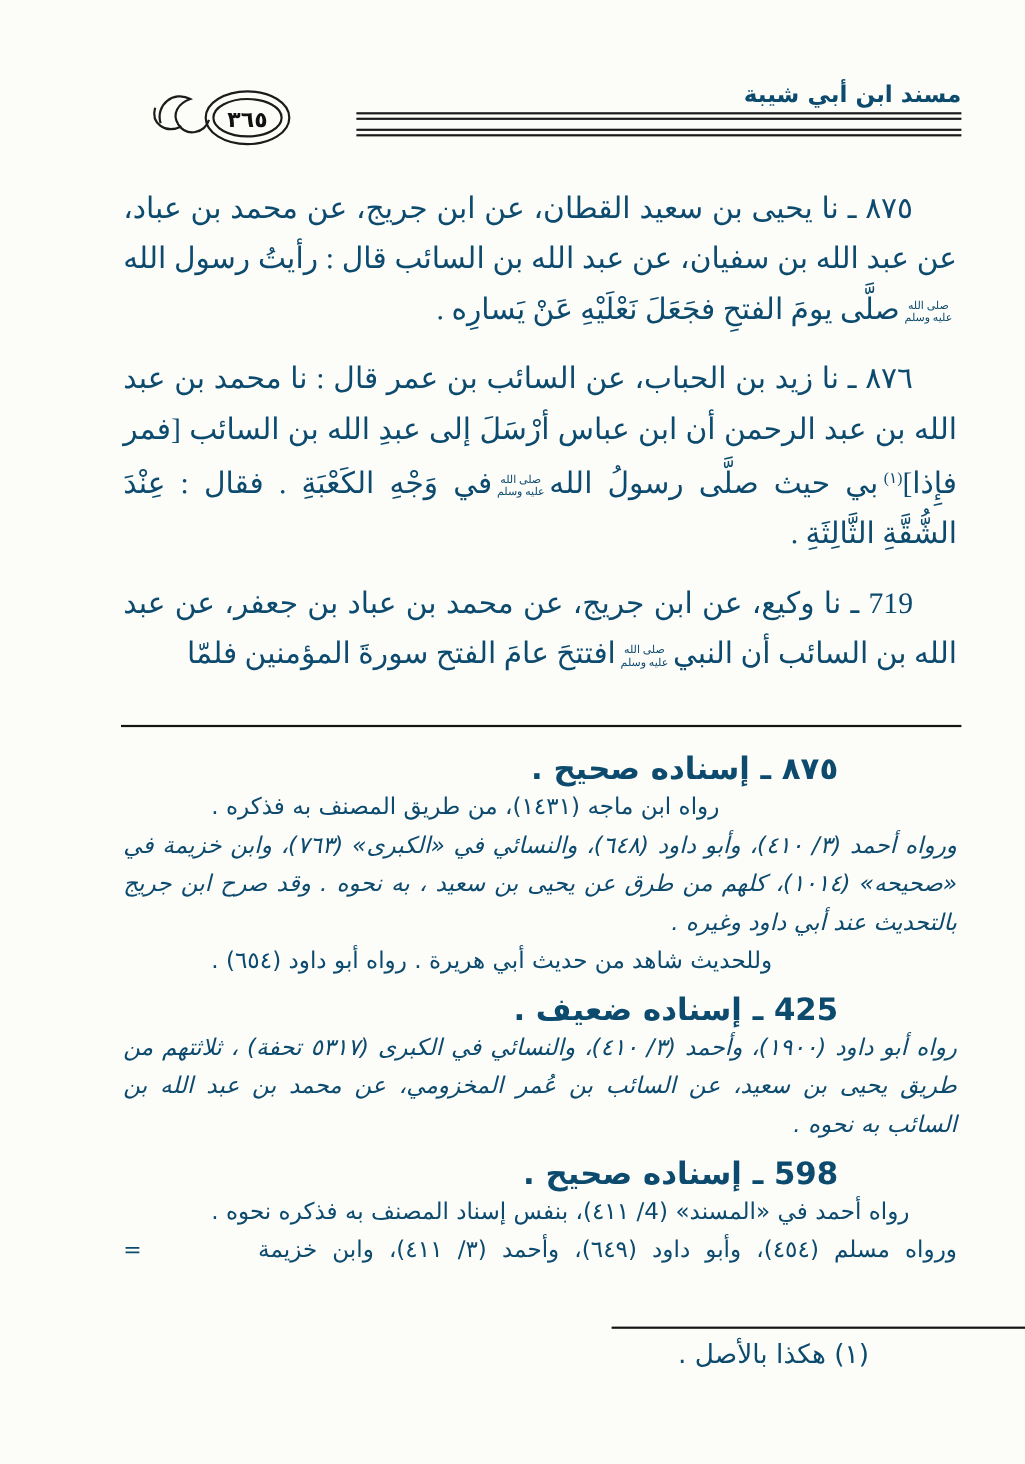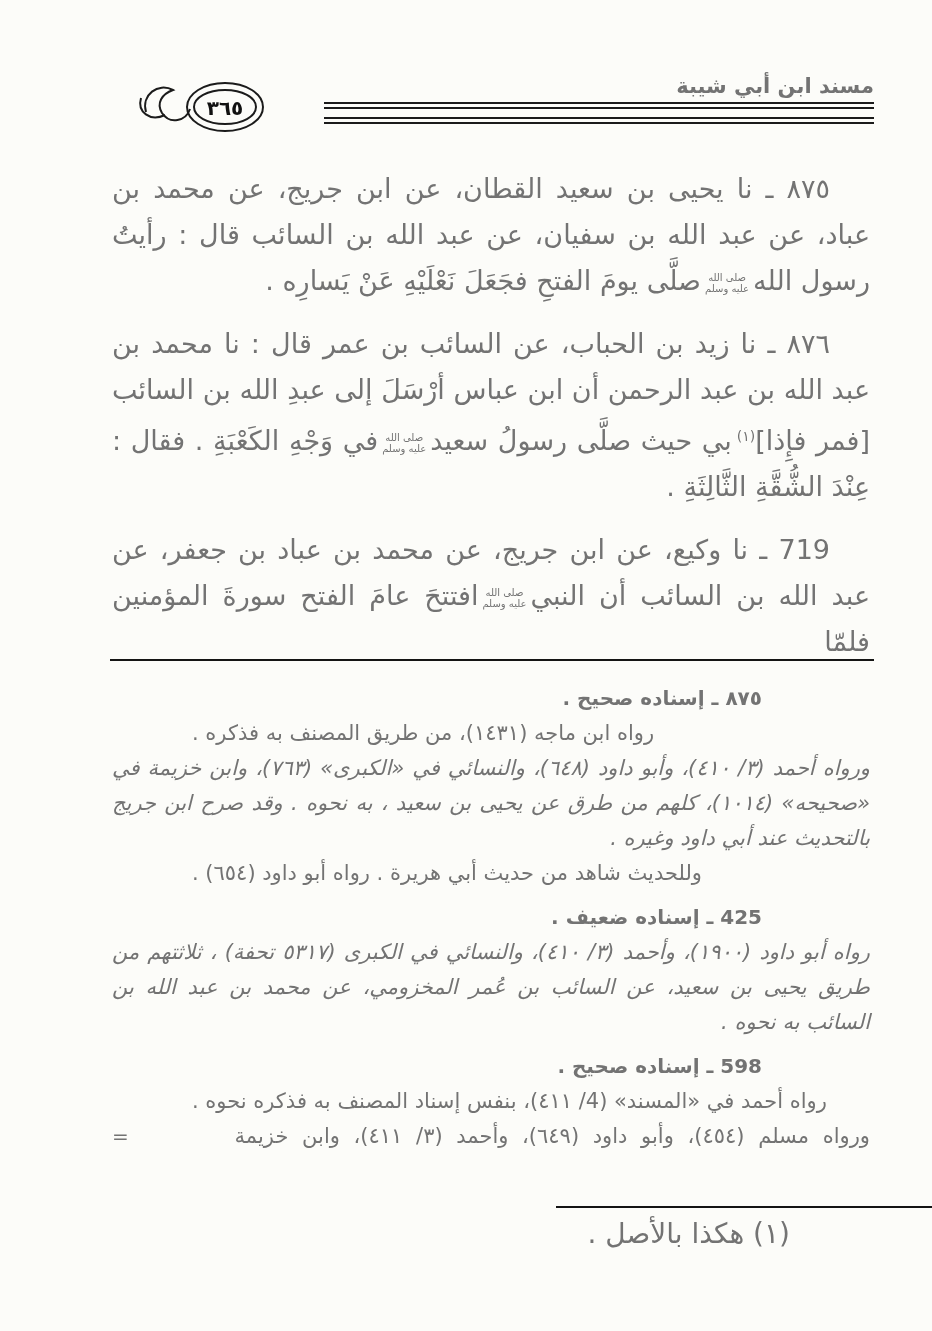--- a/index.html
+++ b/index.html
@@ -1,56 +1,56 @@
 <!DOCTYPE html>
 <html lang="ar" dir="rtl"><head>
 <meta charset="utf-8">
 <style>
   html,body{margin:0;padding:0;background:#e9e9e5;}
   .page{
     position:relative;width:932px;height:1331px;margin:0 auto;
-    background:#fcfcf9;color:#737373;overflow:hidden;
+    background:#fcfcf9;color:#0c4a6e;overflow:hidden;
     font-family:"DejaVu Sans",sans-serif;
   }
   
   .header-title{
     position:absolute;top:74px;right:58px;
     font-size:21px;font-weight:bold;direction:rtl;letter-spacing:0;
   }
   .rules{position:absolute;top:102px;left:324px;right:58px;}
   .rule{height:3px;border-top:2px solid #1b1b1b;border-bottom:2px solid #1b1b1b;margin-bottom:8px;}
   .ornament{position:absolute;top:76px;left:136px;}
   
   .main-text{
     position:absolute;top:166px;right:62px;left:112px;
     direction:rtl;text-align:justify;
     font-size:27px;line-height:46px;
   }
-  .hadith{margin:0 0 17px 0;text-indent:40px;}
+  .hadith{margin:0 0 17px 0;text-indent:40px;font-family:Liberation Serif, serif;}
   .sup-ref{font-size:14px;vertical-align:9px;margin-left:5px;}
   .saw{
     display:inline-block;width:46px;font-size:10px;line-height:11px;
     text-align:center;vertical-align:middle;margin:0 3px;text-indent:0;
   }
   
   .fn-sep{position:absolute;top:659px;left:110px;right:58px;border-top:2.5px solid #141414;}
   .footnotes{
     position:absolute;top:681px;right:62px;left:112px;
     direction:rtl;font-size:21px;line-height:35px;text-align:right;
   }
   .fn{margin-bottom:9px;}
-  .fn-heading{font-weight:bold;font-size:20px;padding-right:108px;}
+  .fn-heading{font-weight:bold;font-size:28px;padding-right:108px;}
   .fn-line-center{text-align:left;padding-left:80px;}
   .fn-line-justify{text-align:justify;font-style:italic;}
   .fn-cont{display:flex;justify-content:space-between;align-items:baseline;}
   .fn-cont-text{word-spacing:7px;}
   .cont-mark{font-size:20px;}
   
   .bottom-sep{position:absolute;top:1206px;left:556px;right:0;border-top:2.2px solid #141414;}
-  .bottom-note{position:absolute;top:1217px;right:142px;direction:rtl;font-size:28px;}
+  .bottom-note{position:absolute;top:1217px;right:142px;direction:rtl;font-size:24px;}
 </style>
 </head>
 <body>
 
 <div class="page">
 
   <div class="header-title">مسند ابن أبي شيبة</div>
 
   <div class="rules">
     <div class="rule"></div>
@@ -64,21 +64,21 @@
       <ellipse cx="89" cy="31" rx="38" ry="24"></ellipse>
       <ellipse cx="89" cy="31" rx="31" ry="17"></ellipse>
     </g>
     <text x="89" y="39" text-anchor="middle" font-size="20" font-weight="bold" font-family="DejaVu Sans, sans-serif" fill="#111">٣٦٥</text>
   </svg>
 
   <main class="main-text">
 
     <p class="hadith"><span>٨٧٥ ـ نا يحيى بن سعيد القطان، عن ابن جريج، عن محمد بن عباد، عن عبد الله بن سفيان، عن عبد الله بن السائب قال : رأيتُ رسول الله</span><span class="saw">صلى الله عليه وسلم</span><span>صلَّى يومَ الفتحِ فجَعَلَ نَعْلَيْهِ عَنْ يَسارِه .</span></p>
 
-    <p class="hadith"><span>٨٧٦ ـ نا زيد بن الحباب، عن السائب بن عمر قال : نا محمد بن عبد الله بن عبد الرحمن أن ابن عباس أرْسَلَ إلى عبدِ الله بن السائب [فمر فإِذا]</span><span class="sup-ref">(١)</span><span>بي حيث صلَّى رسولُ سعيد</span><span class="saw">صلى الله عليه وسلم</span><span>في وَجْهِ الكَعْبَةِ . فقال : عِنْدَ الشُّقَّةِ الثَّالِثَةِ .</span></p>
+    <p class="hadith"><span>٨٧٦ ـ نا زيد بن الحباب، عن السائب بن عمر قال : نا محمد بن عبد الله بن عبد الرحمن أن ابن عباس أرْسَلَ إلى عبدِ الله بن السائب [فمر فإِذا]</span><span class="sup-ref">(١)</span><span>بي حيث صلَّى رسولُ الله</span><span class="saw">صلى الله عليه وسلم</span><span>في وَجْهِ الكَعْبَةِ . فقال : عِنْدَ الشُّقَّةِ الثَّالِثَةِ .</span></p>
 
     <p class="hadith"><span>719 ـ نا وكيع، عن ابن جريج، عن محمد بن عباد بن جعفر، عن عبد الله بن السائب أن النبي</span><span class="saw">صلى الله عليه وسلم</span><span>افتتحَ عامَ الفتح سورةَ المؤمنين فلمّا</span></p>
   </main>
 
   <div class="fn-sep"></div>
 
   <section class="footnotes">
 
     <div class="fn">
       <div class="fn-heading">٨٧٥ ـ إسناده صحيح .</div>

